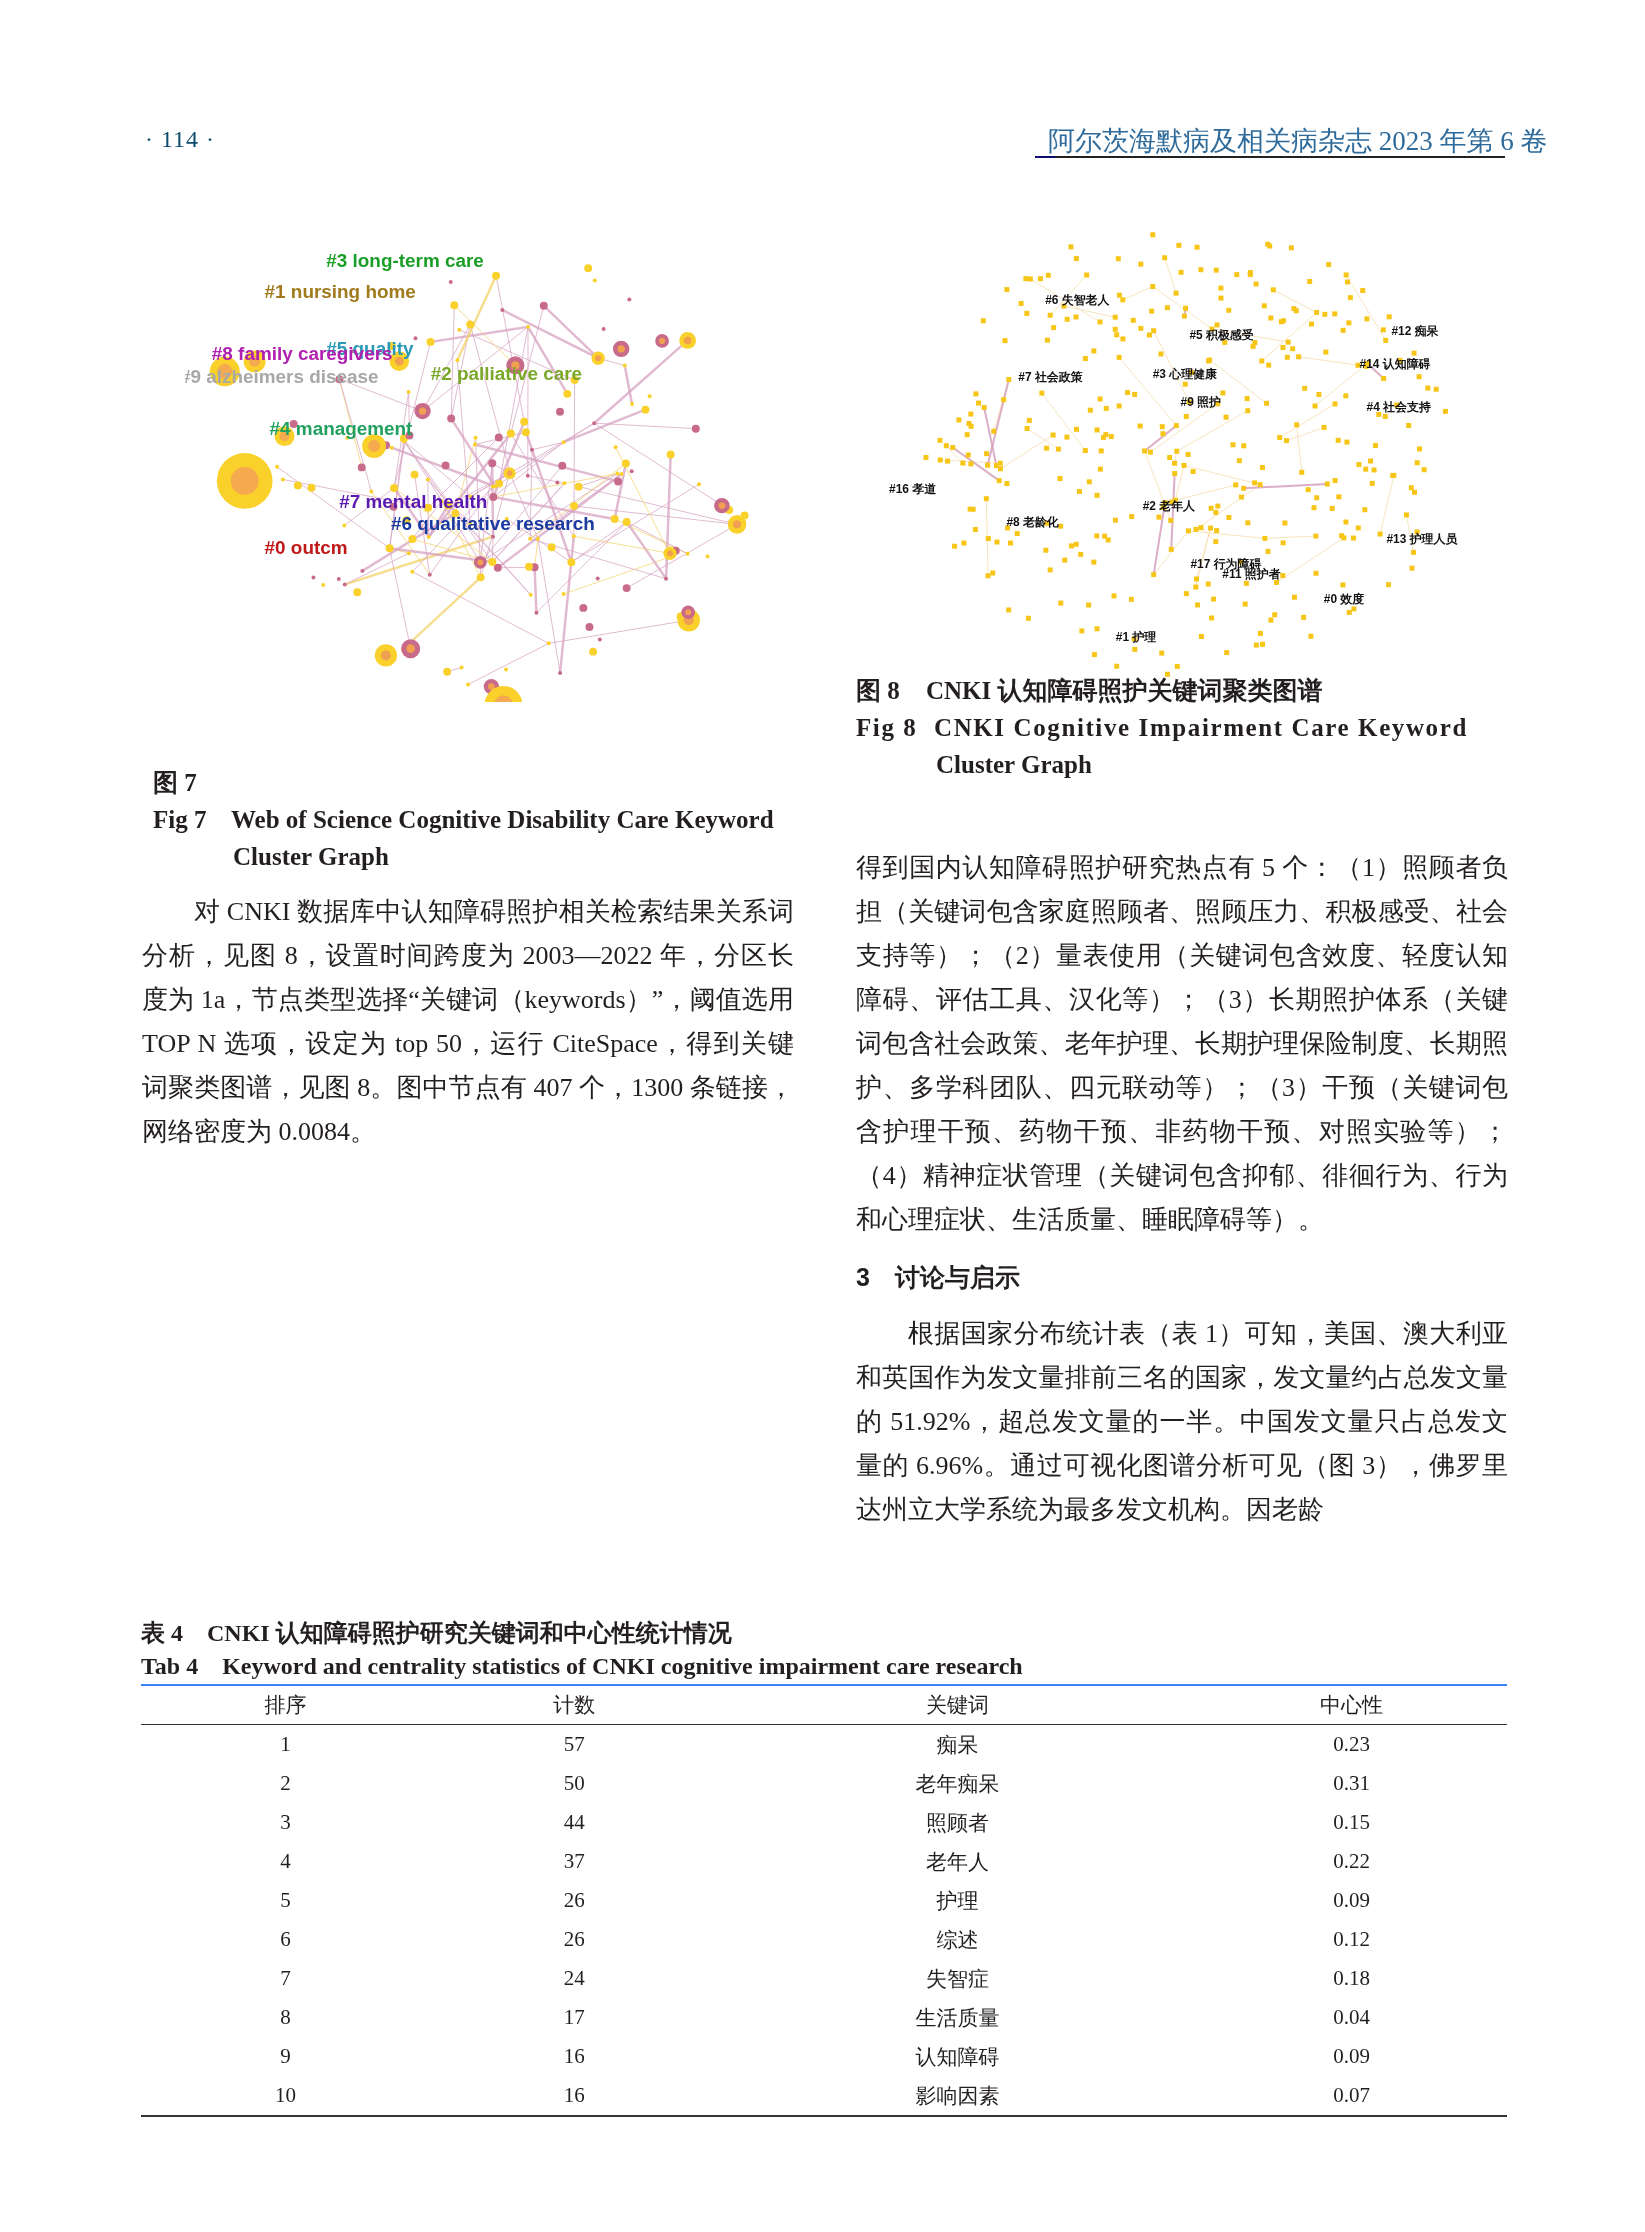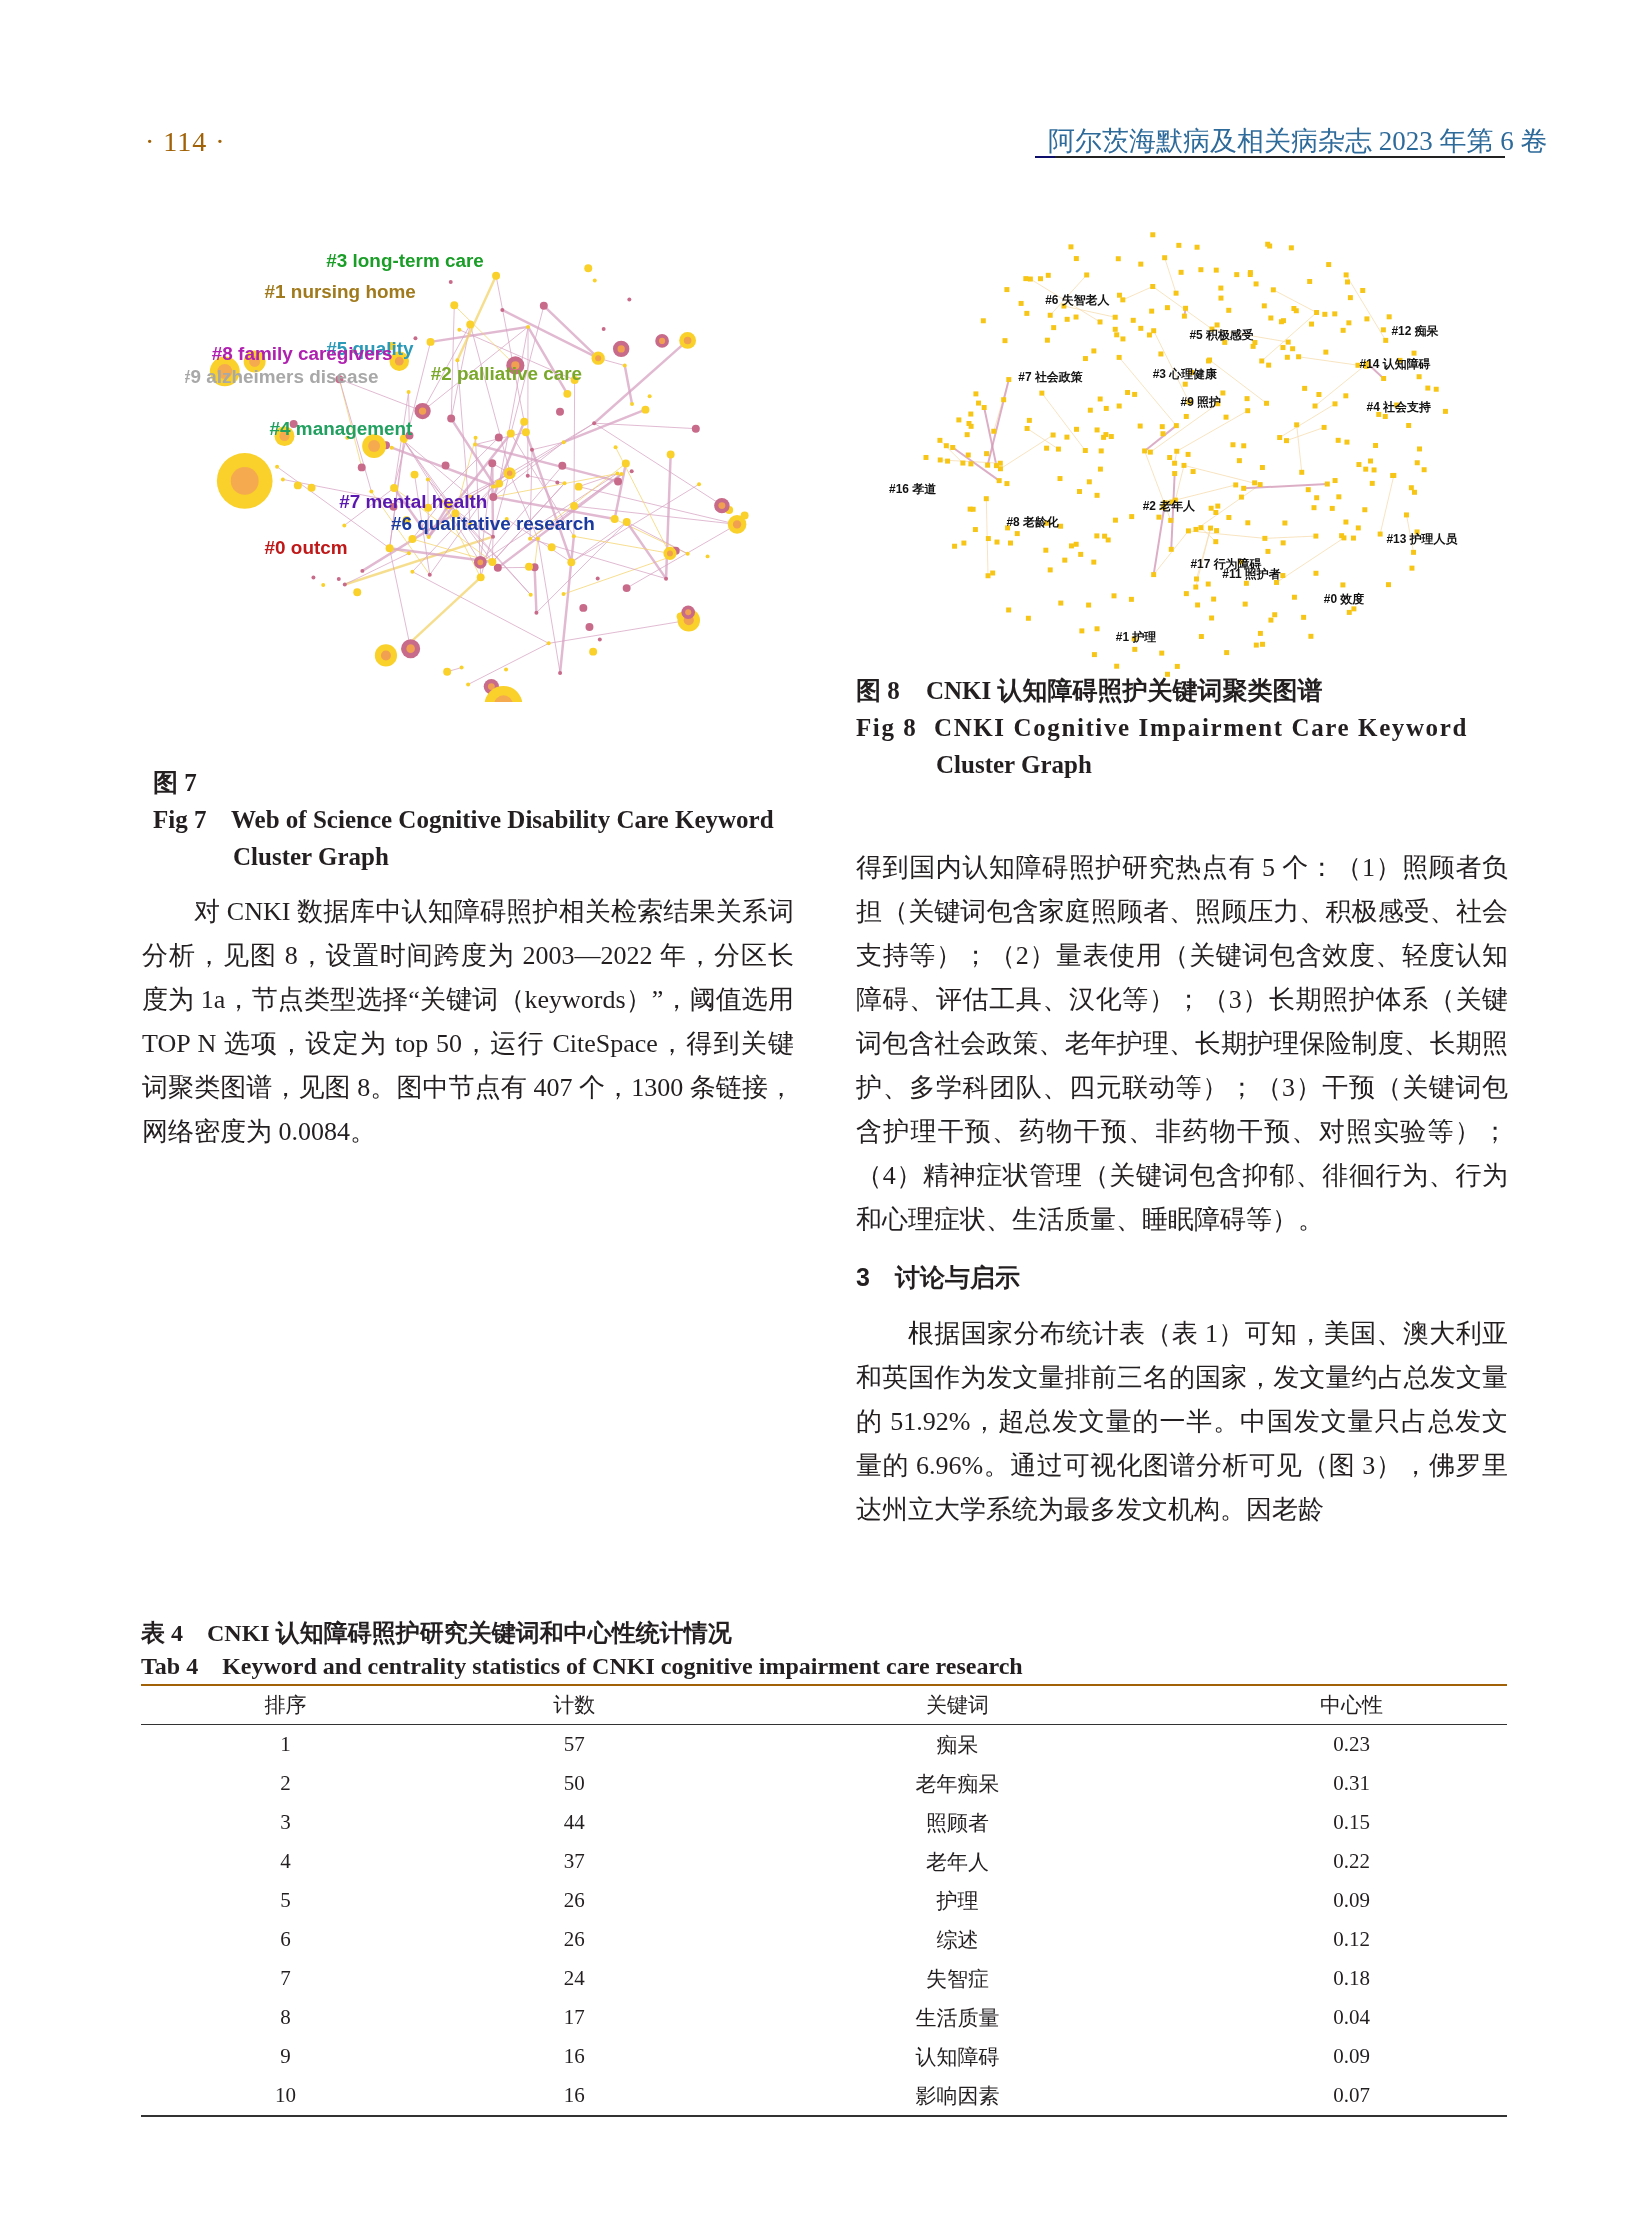--- a/index.html
+++ b/index.html
@@ -1,40 +1,40 @@
 <!DOCTYPE html>
 <html><head>
 <meta charset="utf-8">
 <style>
   html,body{margin:0;padding:0;background:#fff;}
   body{width:1646px;height:2233px;position:relative;overflow:hidden;font-family:"Liberation Serif","DejaVu Serif",serif;color:#231f20;}
   .abs{position:absolute;}
   
-  #pagenum{left:145px;top:126px;font-size:28px;color:#a16207;letter-spacing:1px;text-align:center;}
+  #pagenum{left:145px;top:126px;font-size:24px;color:#0c4a6e;letter-spacing:1px;text-align:center;}
   #journal{left:1048px;top:123px;font-size:27px;color:#2e6a9a;white-space:nowrap;}
   #hrule{left:1035px;top:156px;width:470px;height:2px;background:#222;}
   #hrule:before{content:"";position:absolute;left:0;top:0;width:20px;height:2px;background:#0d0d6b;}
   
   .fig{position:absolute;}
   .fig svg{display:block;}
   .glabel{font-family:"Liberation Sans","DejaVu Sans",sans-serif;font-weight:bold;}
   
   .cap{position:absolute;font-size:25px;font-weight:bold;line-height:37px;color:#231f20;}
   .cap .row{display:flex;white-space:nowrap;}
   .cap .hang{padding-left:80px;}
   
   .col{position:absolute;font-size:26px;line-height:44px;text-align:justify;text-align-last:left;color:#231f20;}
   .col p{margin:0;}
   .col .ind{text-indent:52px;}
   .h3{font-family:"Liberation Sans","DejaVu Sans",sans-serif;font-weight:bold;font-size:25px;}
   .h31 b{font-weight:bold;margin-right:22px;}
   
   #tabcap{left:141px;top:1617px;font-size:24px;font-weight:bold;line-height:33px;white-space:nowrap;}
   #tbl{position:absolute;left:141px;top:1684px;width:1366px;border-collapse:collapse;font-size:21px;}
-  #tbl th{font-weight:normal;height:38px;border-top:2px solid #a16207;border-bottom:1.5px solid #333;padding:0;}
+  #tbl th{font-weight:normal;height:38px;border-top:2px solid #3b82f6;border-bottom:1.5px solid #333;padding:0;}
   #tbl td{height:39px;padding:0;text-align:center;}
   #tbl tr:last-child td{border-bottom:2px solid #333;}
   #tbl .c1{width:289px;} #tbl .c2{width:289px;} #tbl .c3{width:478px;} #tbl .c4{width:311px;}
 </style>
 </head>
 <body>
 
 <div id="pagenum" class="abs">· 114 ·</div>
 <div id="journal" class="abs">阿尔茨海默病及相关病杂志 2023 年第 6 卷</div>
 <div id="hrule" class="abs"></div>

